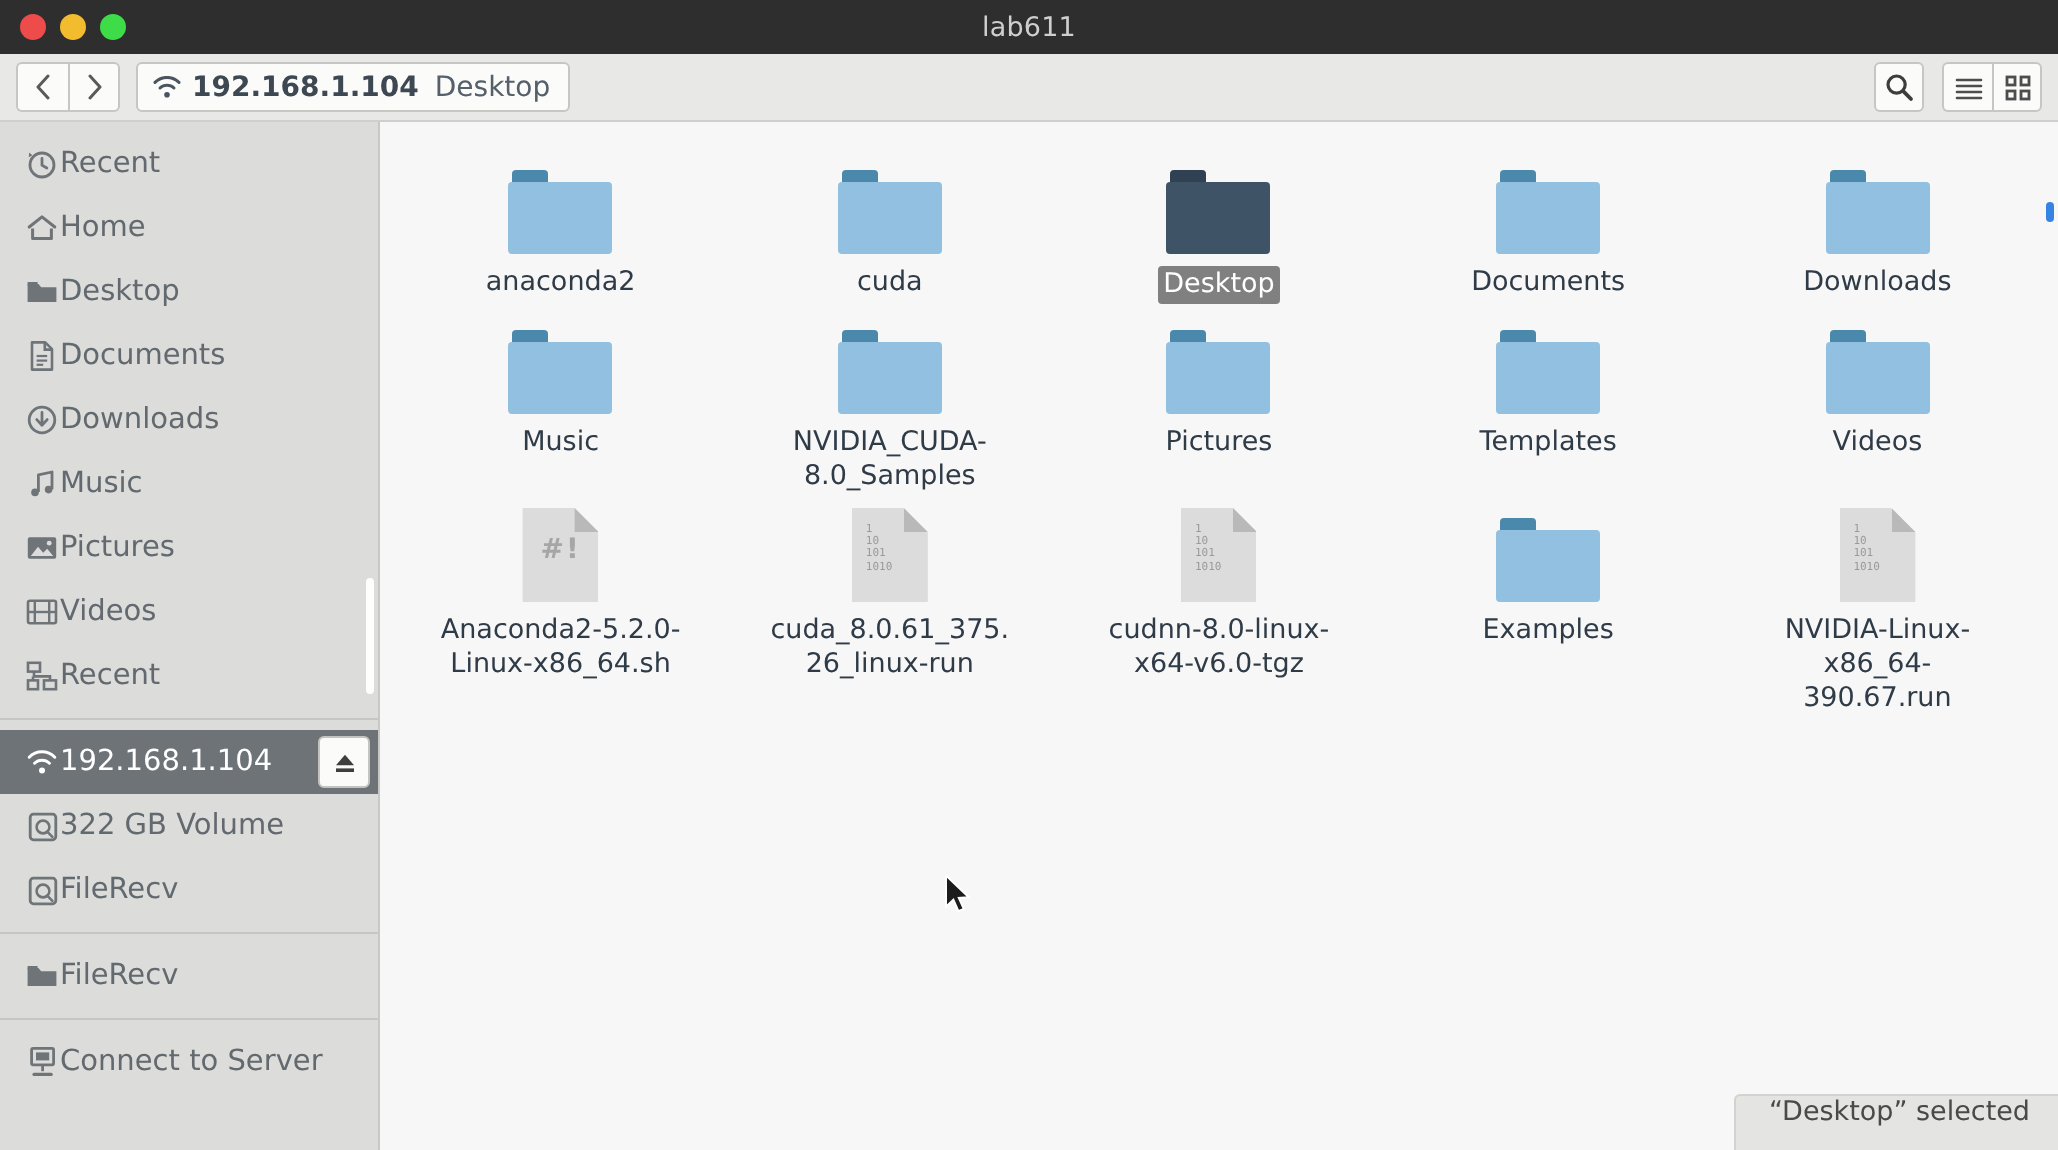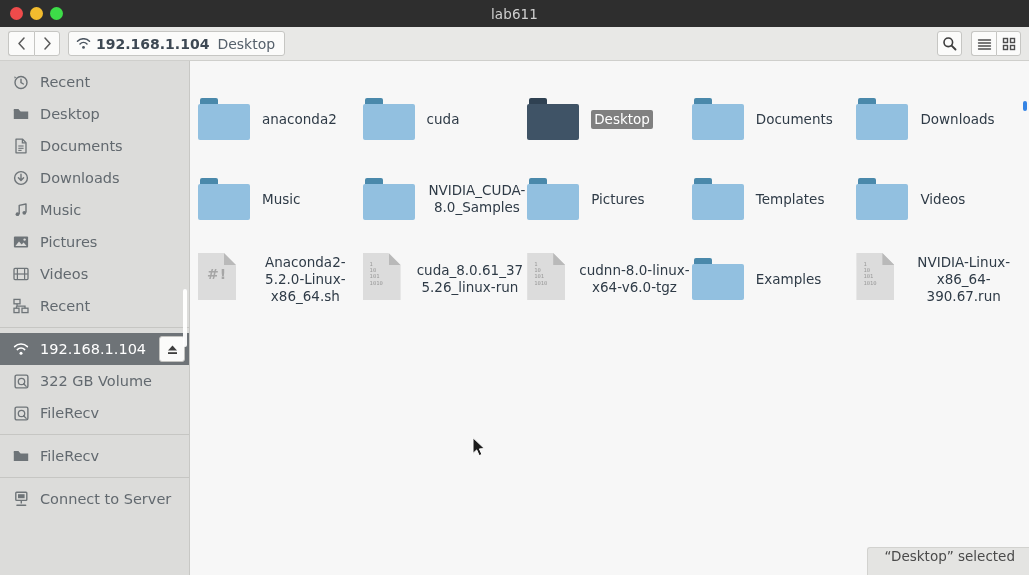--- a/index.html
+++ b/index.html
@@ -97,21 +97,20 @@
     background: #dcdcda;
     border-right: 1px solid #c8c8c5;
     position: relative;
     overflow: hidden;
     padding-top: 5px;
   }
   .side-item {
     height: 32px;
     display: flex; align-items: center;
     padding-left: 12px;
-    gap: 10px;
     color: #62696f;
     font-size: 14.5px;
     position: relative;
   }
   .side-item .lbl { white-space: nowrap; }
   .side-item.selected { background: #6e7377; color: #ffffff; }
   .side-icon {
     width: 18px; min-width: 18px; height: 18px;
     display: flex; align-items: center; justify-content: center;
     color: #6e7478;
@@ -142,24 +141,23 @@
     position: relative;
     overflow: hidden;
   }
   .grid {
     display: grid;
     grid-template-columns: repeat(5, 1fr);
     padding: 12px 8px 0 8px;
     row-gap: 0px;
   }
   .cell {
-    display: flex; flex-direction: row; align-items: center;
+    display: flex; flex-direction: column; align-items: center;
     padding-top: 6px;
     min-height: 80px;
-    gap: 12px;
   }
   .icon-wrap { height: 48px; display: flex; align-items: flex-end; justify-content: center; position: relative; }
   .cap {
     margin-top: 6px;
     font-size: 13.5px;
     line-height: 17px;
     color: #2f3b47;
     text-align: center;
     max-width: 120px;
     word-break: break-word;
@@ -321,20 +319,29 @@
         <span class="side-icon">
           <svg width="16" height="16" viewBox="0 0 16 16">
               <circle cx="8" cy="8.5" r="6" fill="none" stroke="currentColor" stroke-width="1.4"></circle>
               <path d="M8 5.2 V8.6 L10.4 10" fill="none" stroke="currentColor" stroke-width="1.4" stroke-linecap="round"></path>
               <path d="M3.2 3.6 L1.6 2.2 L1.4 4.6 Z" fill="currentColor"></path>
             </svg>
         </span>
         <span class="lbl">Recent</span>
       </div>
 
+      <div class="side-item">
+        <span class="side-icon">
+          <svg width="16" height="16" viewBox="0 0 16 16">
+              <path d="M1.6 7.5 L8 2.4 L14.4 7.5" fill="none" stroke="currentColor" stroke-width="1.5" stroke-linecap="round" stroke-linejoin="round"></path>
+              <path d="M3.3 8.3 V13.2 H12.7 V8.3" fill="none" stroke="currentColor" stroke-width="1.5" stroke-linejoin="round"></path>
+            </svg>
+        </span>
+        <span class="lbl">Home</span>
+      </div>
 
       <div class="side-item">
         <span class="side-icon">
           <svg width="16" height="14" viewBox="0 0 16 14">
               <path d="M0.8 3 V12 H15.2 V4.6 H7.6 L6.2 3 Z" fill="currentColor"></path>
               <rect x="0.8" y="2" width="5" height="1.6" fill="currentColor"></rect>
             </svg>
         </span>
         <span class="lbl">Desktop</span>
       </div>

